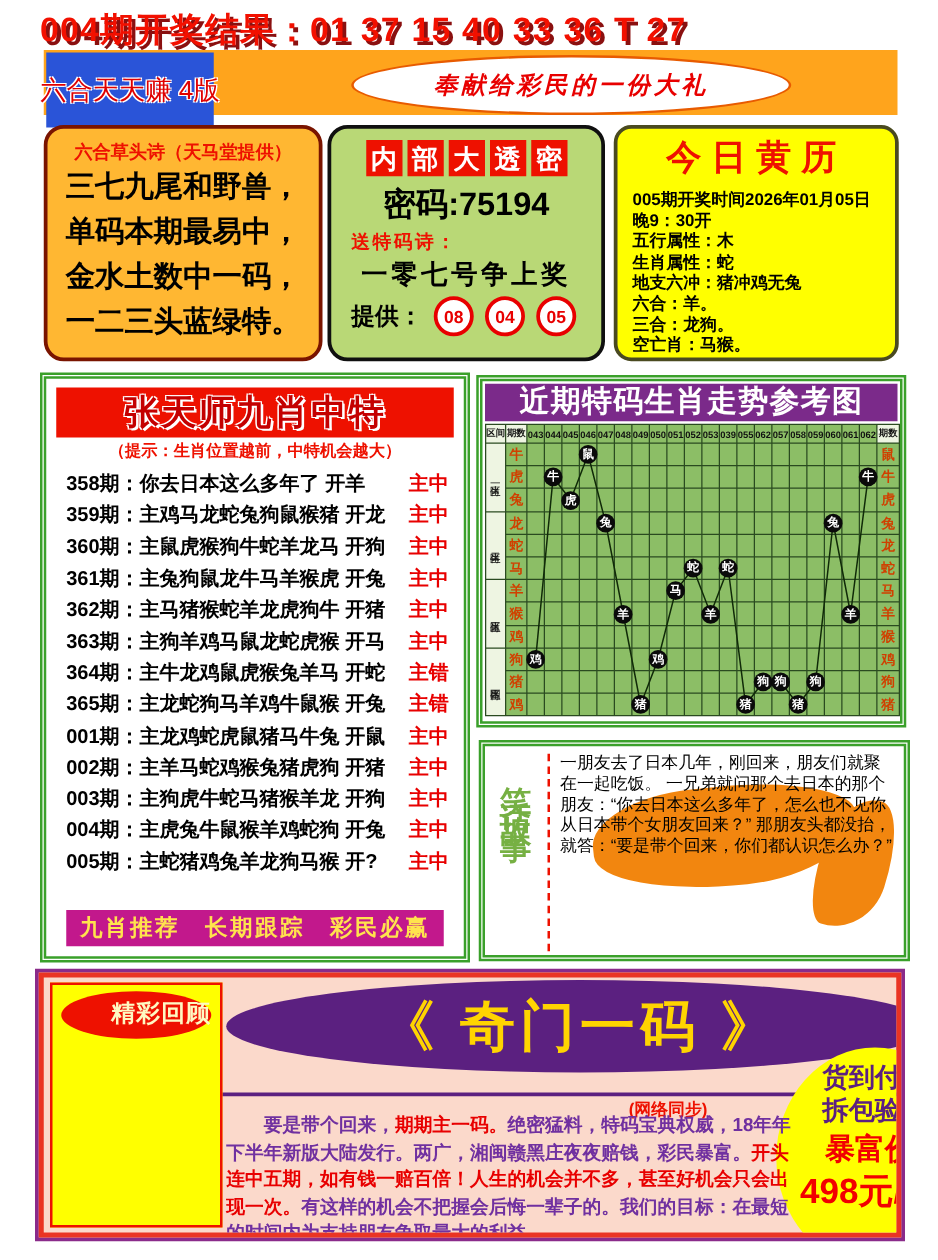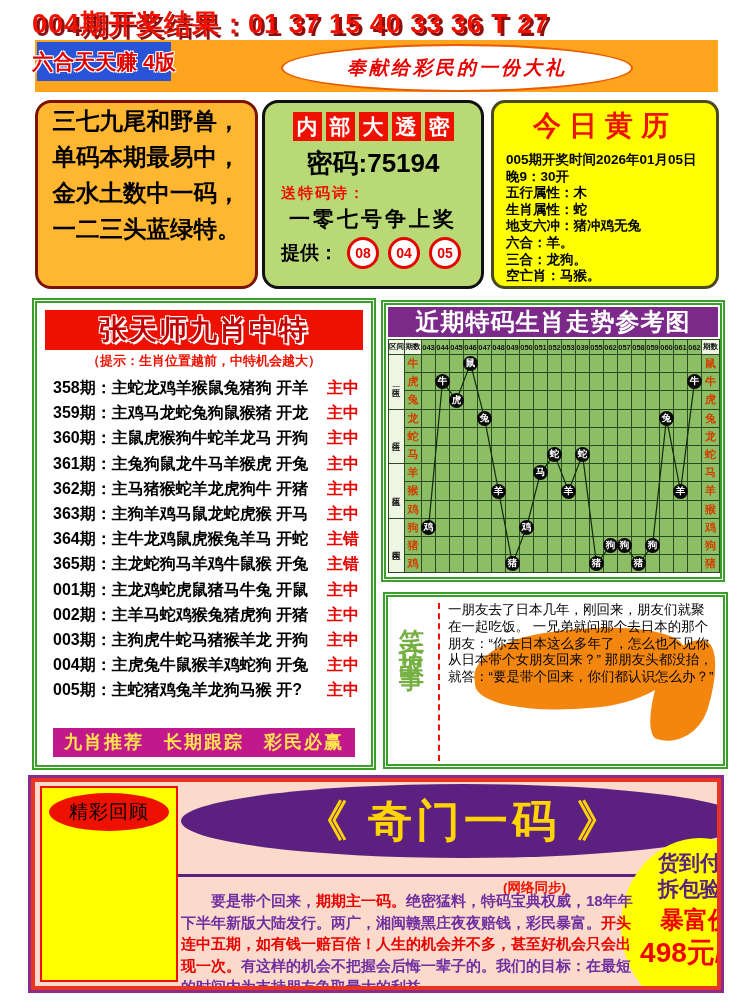--- a/index.html
+++ b/index.html
@@ -5,22 +5,22 @@
   html,body{margin:0;padding:0;background:#ffffff;}
   .page{position:relative;width:750px;height:1008px;background:#fff;overflow:hidden;
         font-family:"Liberation Sans","DejaVu Sans",sans-serif;}
 
   
   .result-line{position:absolute;left:32px;top:6px;font-size:27px;font-weight:bold;
     color:#f21000;letter-spacing:1px;text-shadow:3px 3px 0 #8a1010;white-space:nowrap;}
 
   
   .banner{position:absolute;left:35px;top:40px;width:683px;height:52px;background:#ffa41c;}
-  .edition{position:absolute;left:2px;top:2px;width:134px;height:39px;background:#2a54d8;
-    display:flex;align-items:center;justify-content:center;font-size:21px;font-weight:bold;color:#e00000;
+  .edition{position:absolute;left:2px;top:2px;width:134px;height:60px;background:#2a54d8;
+    display:flex;align-items:center;justify-content:center;font-size:21px;font-weight:normal;color:#e00000;
     text-shadow:-1px -1px 0 #fff,1px -1px 0 #fff,-1px 1px 0 #fff,1px 1px 0 #fff;white-space:nowrap;}
   .slogan{position:absolute;left:246px;top:4px;width:348px;height:44px;background:#fff;
     border:2px solid #e85b00;border-radius:50%;display:flex;align-items:center;justify-content:center;
     color:#e80000;font-size:19px;font-weight:bold;font-style:italic;letter-spacing:3px;}
 
   
   .box{position:absolute;top:100px;height:189px;box-sizing:border-box;border-radius:16px;}
   .poem-box{left:35px;width:223px;background:#ffb732;border:3px solid #7a1400;}
   .poem-title{color:#ee1100;font-size:14.5px;font-weight:bold;text-align:center;margin-top:9px;}
   .poem-line{font-size:23.5px;font-weight:bold;text-align:center;line-height:36px;color:#000;}
@@ -88,21 +88,21 @@
   .joke-divider{position:absolute;left:50px;top:6px;height:158px;border-left:2px dashed #ee1100;}
   .joke-text{position:absolute;left:60px;top:5px;right:6px;font-size:13.5px;line-height:16.8px;
     color:#000;z-index:2;}
 
   
   .bottom{position:absolute;left:31px;top:778px;width:682px;height:204px;box-sizing:content-box;
     border:4px solid #ea3423;box-shadow:0 0 0 3px #8a2b8a;background:#fbd9cb;overflow:hidden;}
   .recap{position:absolute;left:5px;top:4px;width:134px;height:192px;background:#ffff00;
     border:2px solid #ee1100;z-index:3;}
   .recap-ellipse{margin:5px auto 3px;width:120px;height:38px;background:#ee1100;border-radius:50%;
-    color:#000000;font-size:19px;font-weight:normal;line-height:38px;text-align:center;letter-spacing:1px;}
+    color:#fef9c3;font-size:19px;font-weight:bold;line-height:38px;text-align:right;letter-spacing:1px;}
   .recap-text{padding:0 6px;font-size:12px;font-weight:bold;line-height:21px;color:#000;}
   .product-ellipse{position:absolute;left:146px;top:2px;width:566px;height:74px;background:#5b2080;
     border-radius:50%;display:flex;align-items:center;justify-content:center;color:#ffd400;
     font-size:44px;font-weight:bold;letter-spacing:4px;white-space:nowrap;}
   .hr-line{position:absolute;left:142px;top:92px;width:552px;border-top:3px solid #5b2080;}
   .sync{position:absolute;left:468px;top:97px;color:#ee1100;font-size:13.5px;font-weight:bold;}
   .pay-blob{position:absolute;left:586px;top:56px;width:158px;height:176px;background:#ffff00;
     border-radius:50%;text-align:center;z-index:1;padding-top:12px;box-sizing:border-box;}
   .pay-line{color:#5b2080;font-size:21px;font-weight:bold;line-height:26px;}
   .price-label{color:#f20000;font-size:24px;font-weight:bold;line-height:32px;margin-top:2px;}
@@ -118,20 +118,21 @@
 <div class="page">
 
   <div class="result-line">004期开奖结果：01 37 15 40 33 36 T 27</div>
 
   <div class="banner">
     <div class="edition">六合天天赚 4版</div>
     <div class="slogan">奉献给彩民的一份大礼</div>
   </div>
 
   <div class="box poem-box">
+    <div class="poem-title">六合草头诗（天马堂提供）</div>
     <div>
         <div class="poem-line">三七九尾和野兽，</div>
         <div class="poem-line">单码本期最易中，</div>
         <div class="poem-line">金水土数中一码，</div>
         <div class="poem-line">一二三头蓝绿特。</div>
       </div>
   </div>
 
   <div class="box secret-box">
     <div class="tiles"><span class="tile">内</span><span class="tile">部</span><span class="tile">大</span><span class="tile">透</span><span class="tile">密</span></div>
@@ -156,21 +157,21 @@
         <div class="almanac-line">三合：龙狗。</div>
         <div class="almanac-line">空亡肖：马猴。</div>
       </div>
   </div>
 
   <div class="ninexiao">
     <div class="nx-header">张天师九肖中特</div>
     <div class="nx-tip">（提示：生肖位置越前，中特机会越大）</div>
     <div class="nx-rows">
         <div class="nx-row">
-          <span class="nx-text">358期：主蛇龙鸡羊猴鼠兔猪狗 开羊</span>
+          <span class="nx-text">358期：你去日本这么多年了 开羊</span>
           <span class="nx-result">主中</span>
         </div>
         <div class="nx-row">
           <span class="nx-text">359期：主鸡马龙蛇兔狗鼠猴猪 开龙</span>
           <span class="nx-result">主中</span>
         </div>
         <div class="nx-row">
           <span class="nx-text">360期：主鼠虎猴狗牛蛇羊龙马 开狗</span>
           <span class="nx-result">主中</span>
         </div>

